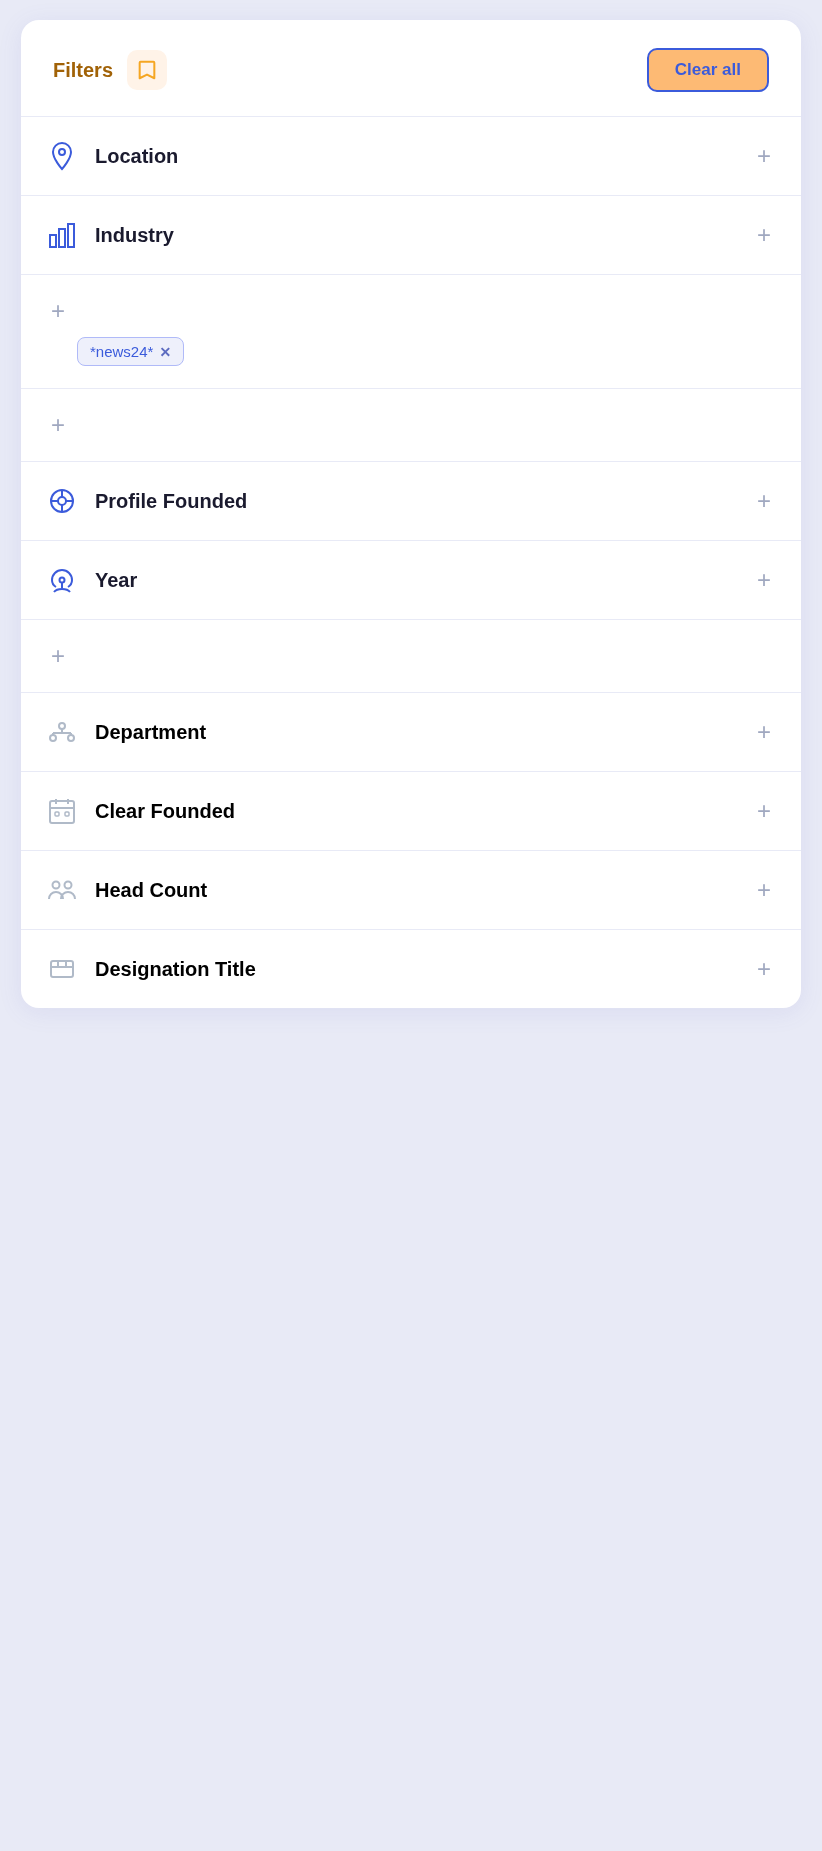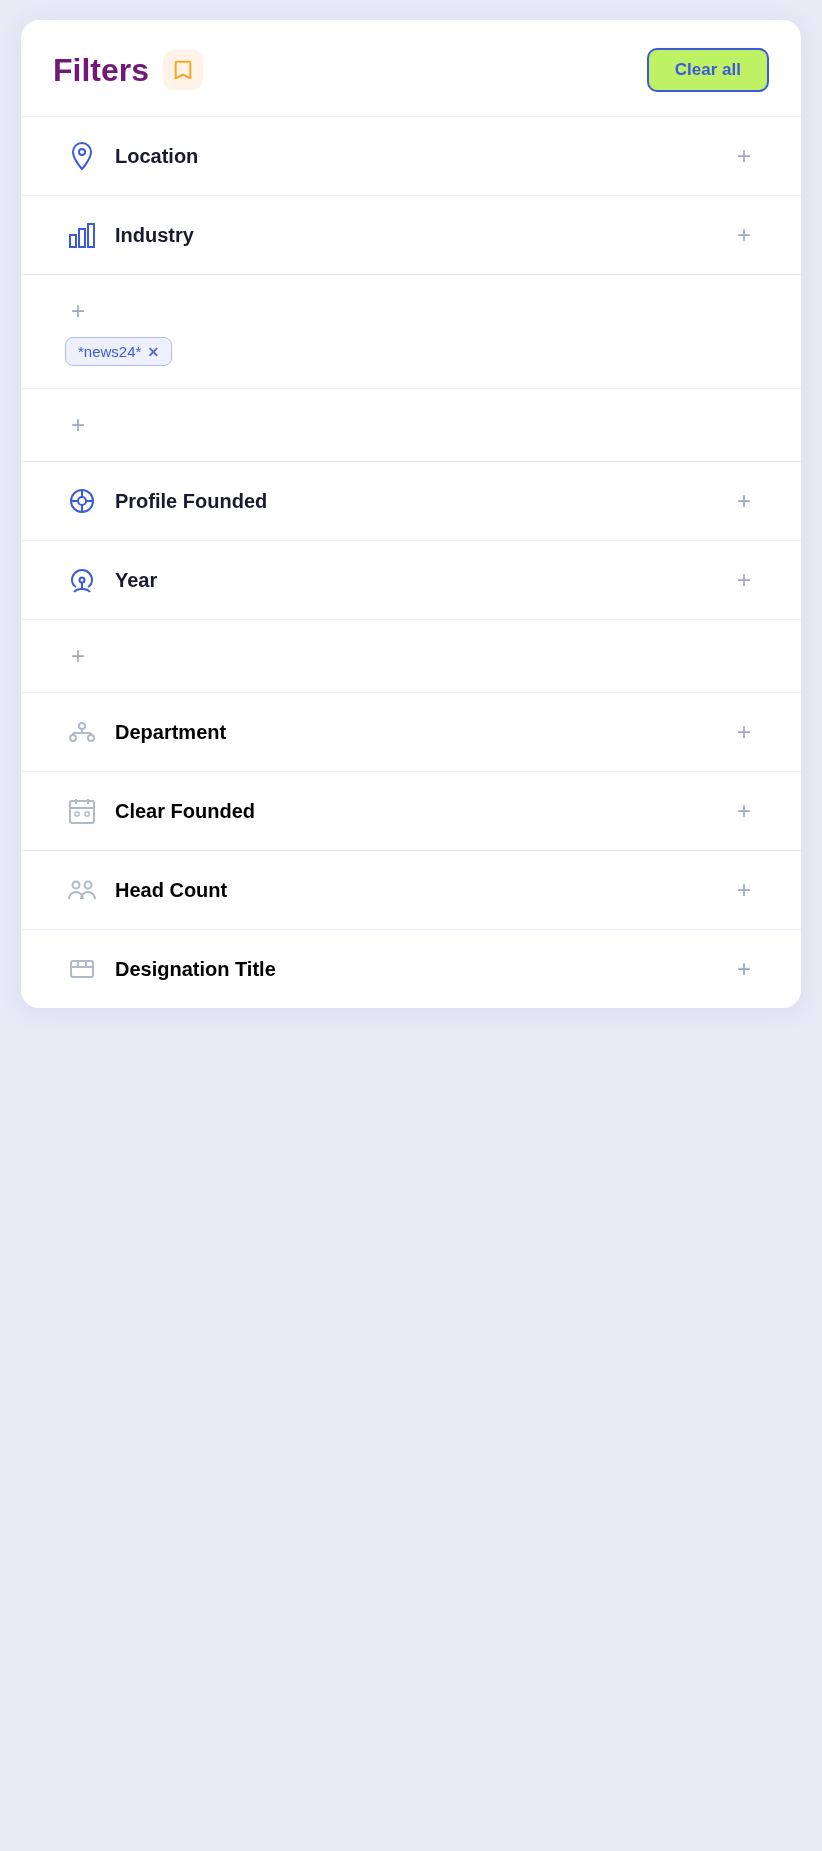--- a/index.html
+++ b/index.html
@@ -30,58 +30,58 @@
       border-bottom: 1.5px solid #e8eaf6;
     }
 
     .header-left {
       display: flex;
       align-items: center;
       gap: 14px;
     }
 
     .header-title {
-      font-size: 32px;
+      font-size: 20px;
       font-weight: 800;
-      color: #701a75;
+      color: #a16207;
     }
 
     .bookmark-icon-wrap {
       width: 40px;
       height: 40px;
       background: #fff3e8;
       border-radius: 10px;
       display: flex;
       align-items: center;
       justify-content: center;
     }
 
     .bookmark-svg {
       width: 22px;
       height: 22px;
     }
 
     .clear-all-btn {
       border: 2px solid #3b5bdb;
-      background: #bef264;
+      background: #fdba74;
       color: #3b5bdb;
       font-size: 17px;
       font-weight: 600;
       border-radius: 10px;
       padding: 10px 26px;
       cursor: pointer;
     }
 
     .filter-list {
       list-style: none;
     }
 
     .filter-item {
       border-bottom: 1.5px solid #e8eaf6;
-      padding: 22px 44px;
+      padding: 22px 24px;
     }
 
     .filter-item:last-child {
       border-bottom: none;
     }
 
     .filter-row {
       display: flex;
       align-items: center;
       justify-content: space-between;
@@ -135,20 +135,21 @@
       display: inline-flex;
       align-items: center;
       gap: 6px;
       background: #eef0fb;
       border: 1.5px solid #b0baf8;
       border-radius: 8px;
       padding: 5px 12px;
       font-size: 15px;
       color: #3b5bdb;
       font-weight: 500;
+      margin-left: 32px;
     }
 
     .tag-close {
       cursor: pointer;
       font-size: 14px;
       color: #5c6bc0;
       font-weight: 700;
     }
 
     svg.icon {

